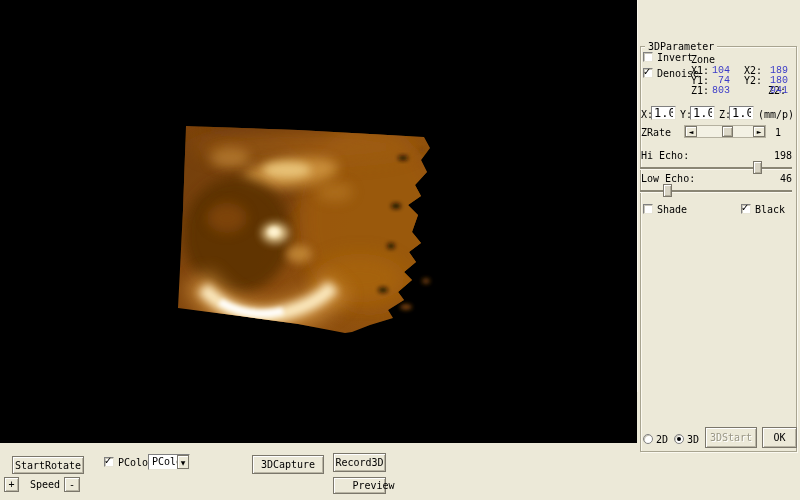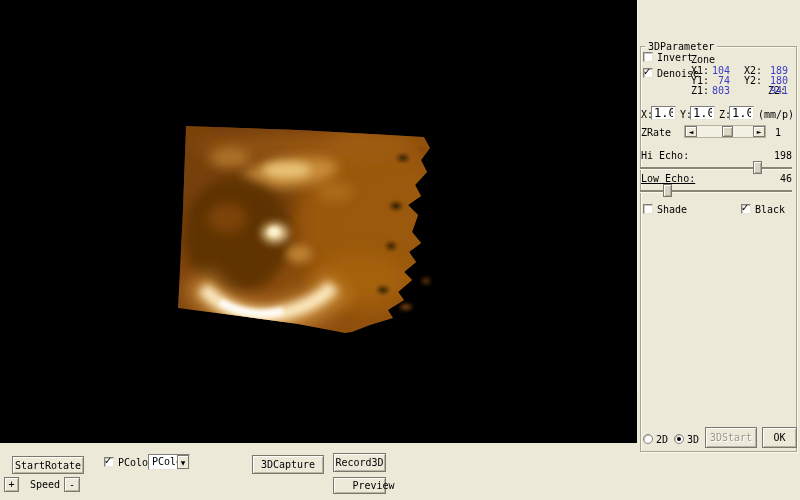--- a/index.html
+++ b/index.html
@@ -56,21 +56,21 @@
   .scrollbar .arrow{position:absolute;top:0;width:12px;height:11px;background:var(--panel-bg);
         border:1px solid var(--border-dark);box-shadow:inset 1px 1px 0 var(--border-light);
         display:flex;align-items:center;justify-content:center;font:6px "DejaVu Sans",sans-serif;}
   .scrollbar .arrow.left{left:0;}
   .scrollbar .arrow.right{right:0;}
   .scrollbar .sb-track{position:absolute;left:12px;right:12px;top:0;height:11px;}
   .scrollbar .sb-thumb{position:absolute;top:0;width:11px;height:11px;margin-left:-5px;background:#dcd8c8;
         border:1px solid var(--border-dark);box-shadow:inset 1px 1px 0 var(--border-light), inset -1px -1px 0 #b0ac9a;}
 
   .zone-grid .zl{color:#000;}
-  .zone-grid .zv{color:var(--zone-value);text-align:right;position:absolute;}
+  .zone-grid .zv{color:var(--zone-value);text-align:right;position:absolute;font-family:Liberation Mono, monospace;}
 </style>
 </head>
 <body>
 
 <div class="viewport">
   <svg class="volume" width="260" height="220" viewBox="0 0 260 220">
     <defs>
       <filter id="b4" x="-60%" y="-60%" width="220%" height="220%">
           <feGaussianBlur stdDeviation="4"></feGaussianBlur>
         </filter>
@@ -174,21 +174,21 @@
   </div>
   <span class="lbl" style="left:137px;top:128px;">1</span>
 
   <span class="lbl" style="left:3px;top:151px;">Hi Echo:</span>
   <span class="lbl" style="left:136px;top:151px;width:18px;text-align:right;">198</span>
   <div class="slider" style="left:2px;top:161px;width:152px;">
     <div class="track"></div>
     <span class="thumb" style="left: 77%;"></span>
   </div>
 
-  <span class="lbl" style="left:3px;top:174px;text-decoration:underline;">Low Echo:</span>
+  <span class="lbl" style="left:3px;top:174px;">Low Echo:</span>
   <span class="lbl" style="left:136px;top:174px;width:18px;text-align:right;">46</span>
   <div class="slider" style="left:2px;top:184px;width:152px;">
     <div class="track"></div>
     <span class="thumb" style="left: 18%;"></span>
   </div>
 
   <span class="checkbox" style="left:5px;top:204px;"></span>
   <span class="lbl" style="left:19px;top:205px;">Shade</span>
   <span class="checkbox on" style="left:103px;top:204px;">
       <span class="mark">✓</span>

